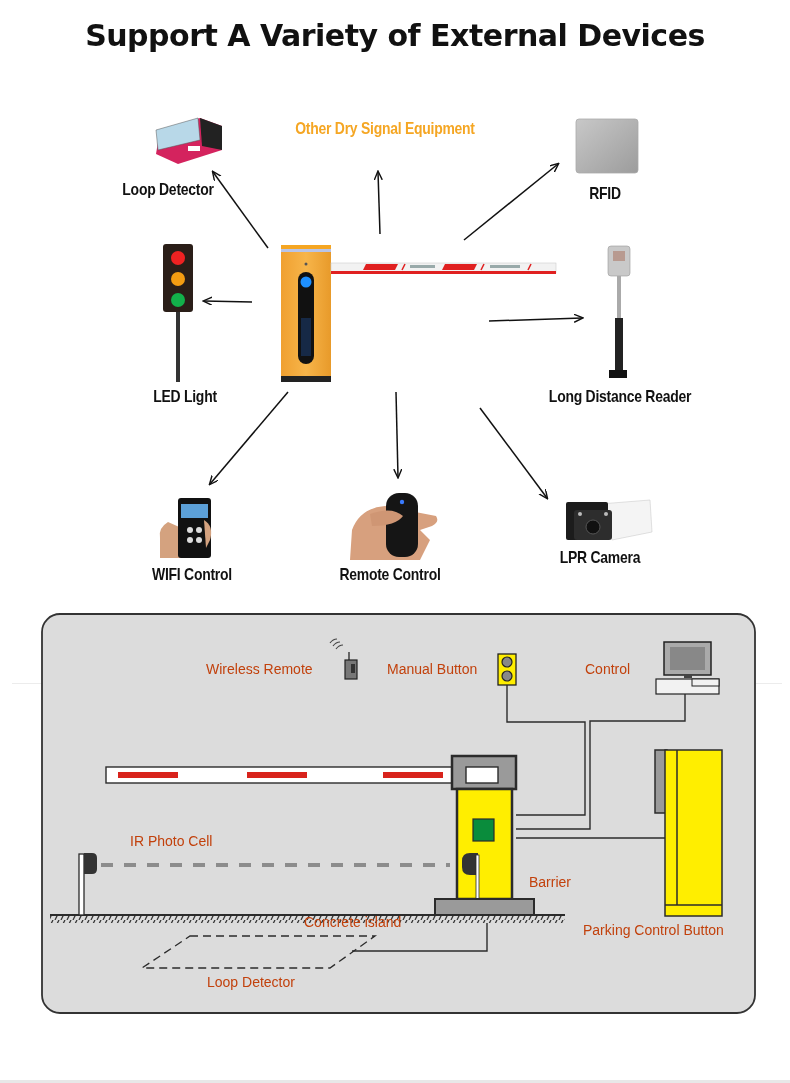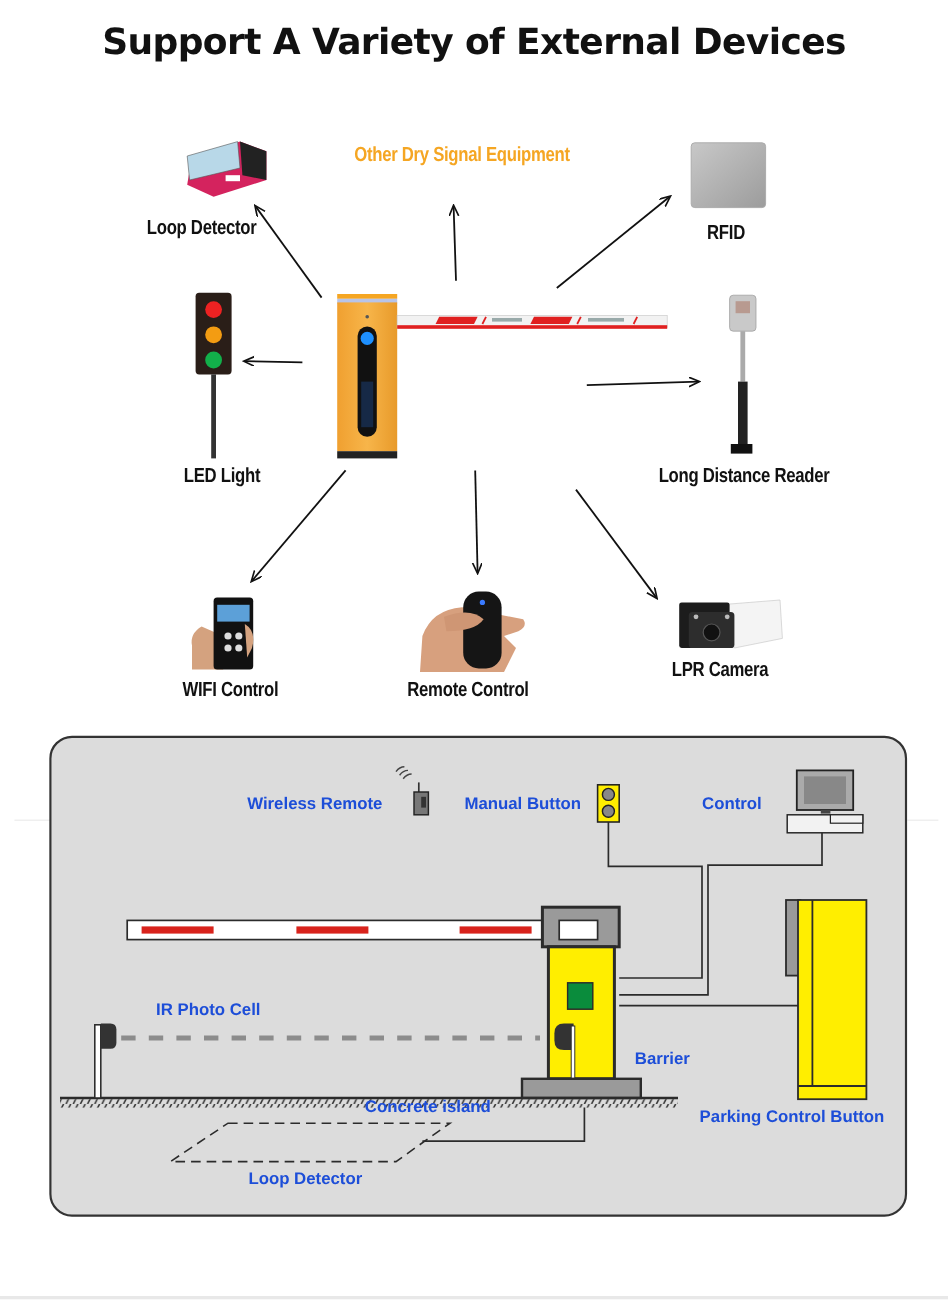--- a/index.html
+++ b/index.html
@@ -2,21 +2,21 @@
 <html><head>
 <meta charset="utf-8">
 <style>
   html,body{margin:0;padding:0;background:#ffffff;}
   body{width:790px;height:1083px;position:relative;overflow:hidden;font-family:"Liberation Sans",sans-serif;}
   .abs{position:absolute;}
   .title{left:0;top:18px;width:790px;text-align:center;font-family:"DejaVu Sans",sans-serif;font-weight:bold;font-size:30px;color:#111;letter-spacing:-0.5px;}
   .lbl{font-family:"Liberation Sans",sans-serif;font-size:17px;color:#111;transform:scaleX(0.82);transform-origin:center;white-space:nowrap;text-align:center;font-weight:bold;letter-spacing:-0.3px;}
   .lbl-orange{color:#f5a623;}
   svg{position:absolute;left:0;top:0;}
-  .dlbl{font-family:"Liberation Sans",sans-serif;font-weight:bold;font-size:14px;color:#1d4ed8;white-space:nowrap;}
+  .dlbl{font-family:"Liberation Sans",sans-serif;font-weight:normal;font-size:14px;color:#c2410c;white-space:nowrap;}
   .faint-line{height:1px;background:#ececec;}
 </style>
 </head>
 <body>
 
 <div class="abs title">Support A Variety of External Devices</div>
 
 <svg width="790" height="600">
   <defs>
     <marker id="ah" markerWidth="10" markerHeight="10" refX="8" refY="4" orient="auto" markerUnits="userSpaceOnUse">

